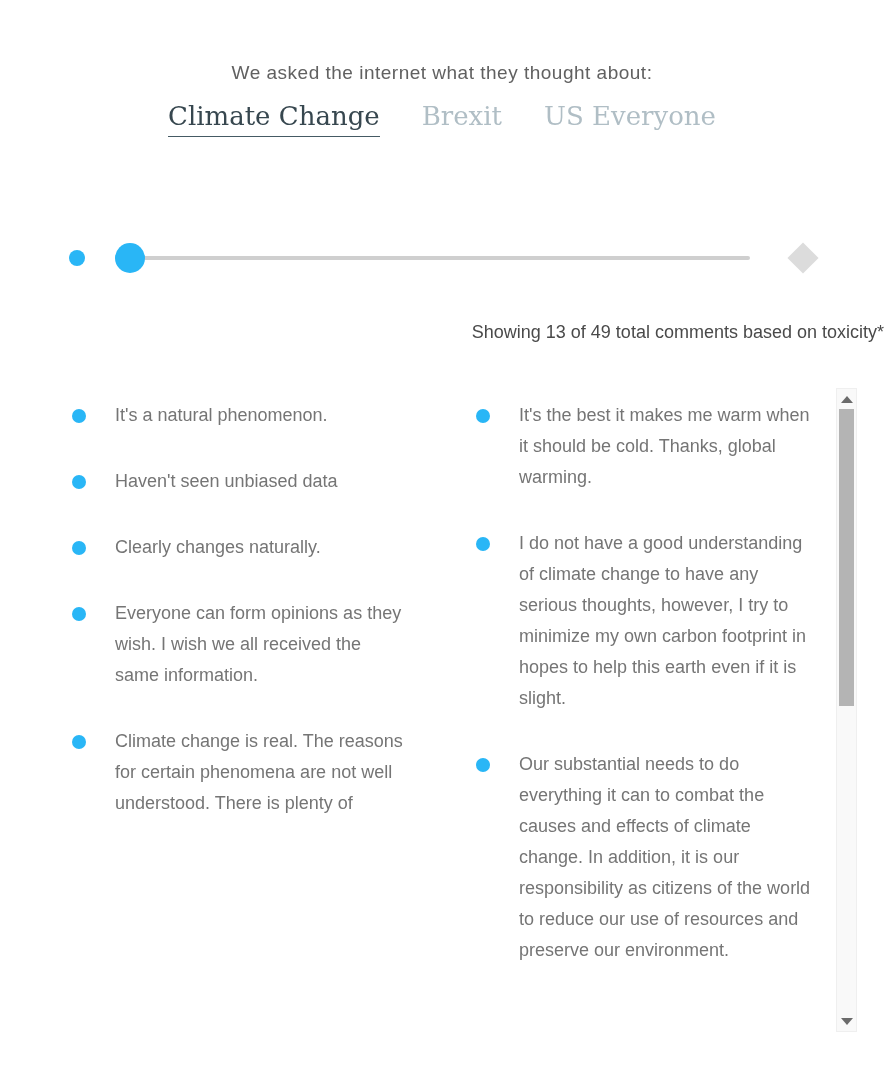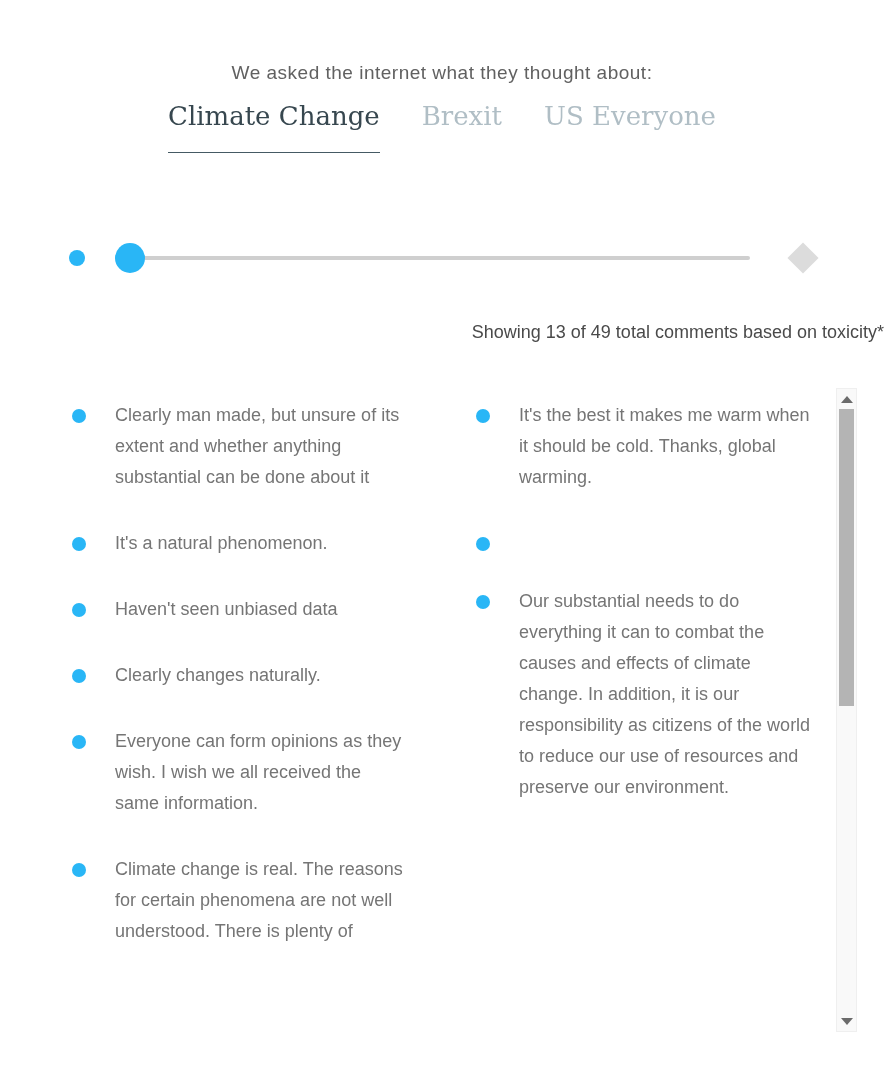--- a/index.html
+++ b/index.html
@@ -27,21 +27,21 @@
     display: flex;
     justify-content: center;
     align-items: baseline;
     gap: 42px;
   }
   .tab {
     font-family: "DejaVu Serif", serif;
     font-size: 26px;
     color: #b0bec5;
     cursor: pointer;
-    padding-bottom: 21px;
+    padding-bottom: 5px;
   }
   .tab.active {
     color: #37474f;
     border-bottom: 1.5px solid #455a64;
   }
 
   
   .slider-area {
     position: absolute;
     top: 0; left: 0; width: 884px; height: 0;
@@ -173,24 +173,20 @@
   <div class="slider-end-diamond"></div>
 </div>
 
 <div class="status-text">Showing 13 of 49 total comments based on toxicity*</div>
 
 <div class="comments-container">
   <div class="comments-columns">
     <div class="comment-column">
         <div class="comment-item">
           <span class="bullet"></span>
-          <p class="comment-text">Clearly man made, but unsure of its extent and whether anything substantial can be done about it</p>
-        </div>
-        <div class="comment-item">
-          <span class="bullet"></span>
           <p class="comment-text">It's a natural phenomenon.</p>
         </div>
         <div class="comment-item">
           <span class="bullet"></span>
           <p class="comment-text">Haven't seen unbiased data</p>
         </div>
         <div class="comment-item">
           <span class="bullet"></span>
           <p class="comment-text">Clearly changes naturally.</p>
         </div>
@@ -203,20 +199,21 @@
           <p class="comment-text">Climate change is real. The reasons for certain phenomena are not well understood. There is plenty of</p>
         </div>
       </div>
     <div class="comment-column">
         <div class="comment-item">
           <span class="bullet"></span>
           <p class="comment-text">It's the best it makes me warm when it should be cold. Thanks, global warming.</p>
         </div>
         <div class="comment-item">
           <span class="bullet"></span>
+          <p class="comment-text">I do not have a good understanding of climate change to have any serious thoughts, however, I try to minimize my own carbon footprint in hopes to help this earth even if it is slight.</p>
         </div>
         <div class="comment-item">
           <span class="bullet"></span>
           <p class="comment-text">Our substantial needs to do everything it can to combat the causes and effects of climate change. In addition, it is our responsibility as citizens of the world to reduce our use of resources and preserve our environment.</p>
         </div>
       </div>
   </div>
 
   <div class="scrollbar">
     <div class="scrollbar-up-button">

